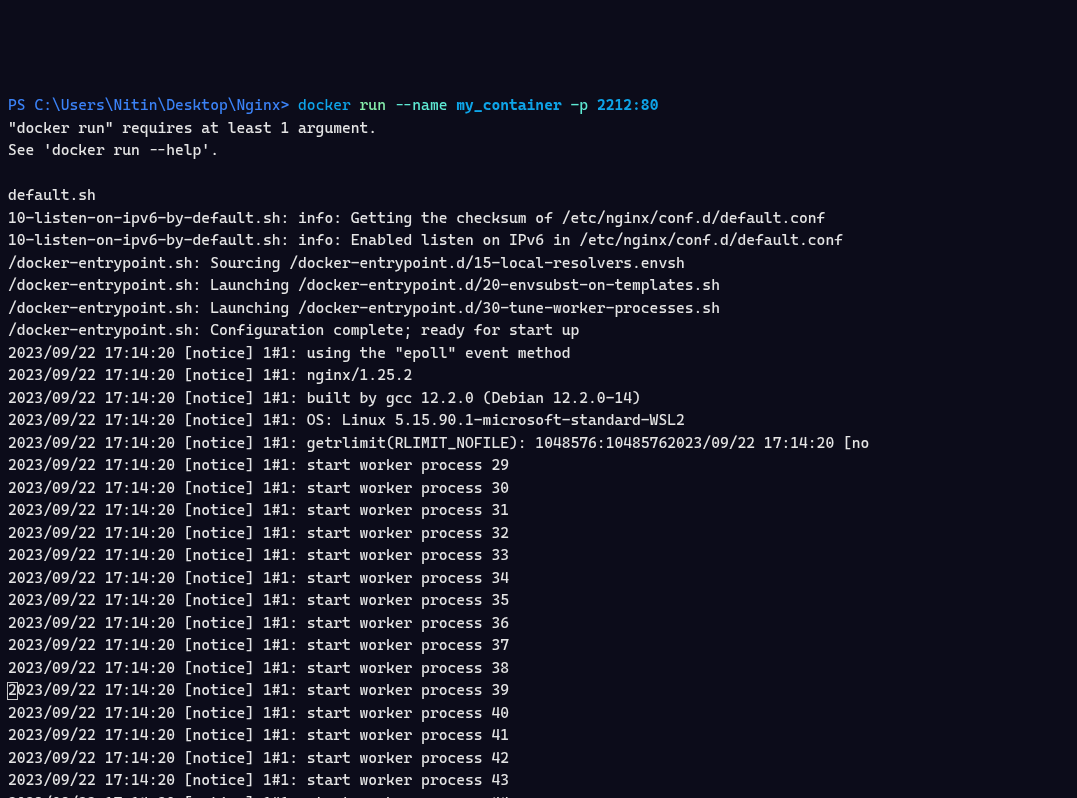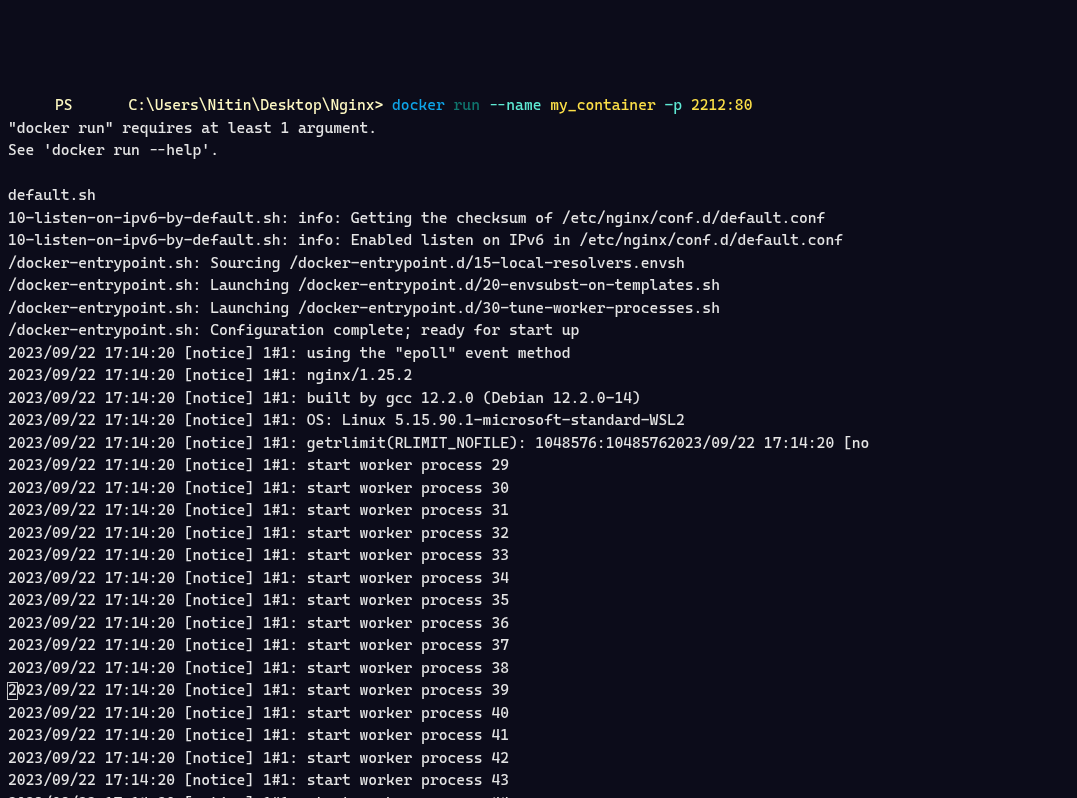--- a/index.html
+++ b/index.html
@@ -16,34 +16,34 @@
     padding: 4px 8px;
     white-space: pre;
     overflow-x: hidden;
     width: 1077px;
     height: 798px;
   }
   .line {
     display: block;
   }
   .prompt-ps {
-    color: #fef9c3;
-    margin-left: 47px;
+    color: #3b82f6;
   }
   .cmd-exe {
     color: #0ea5e9;
   }
   .cmd-sub {
-    color: #0f766e;
+    color: #86efac;
   }
   .cmd-opt {
     color: #5eead4;
   }
   .cmd-arg {
-    color: #fde047;
+    color: #0ea5e9;
+    font-weight: bold;
   }
   .output {
     color: #e5e5e5;
   }
   .cursor-box {
     outline: 1px solid #cccccc;
     display: inline-block;
     width: 0.6em;
     height: 1.1em;
     vertical-align: text-bottom;

